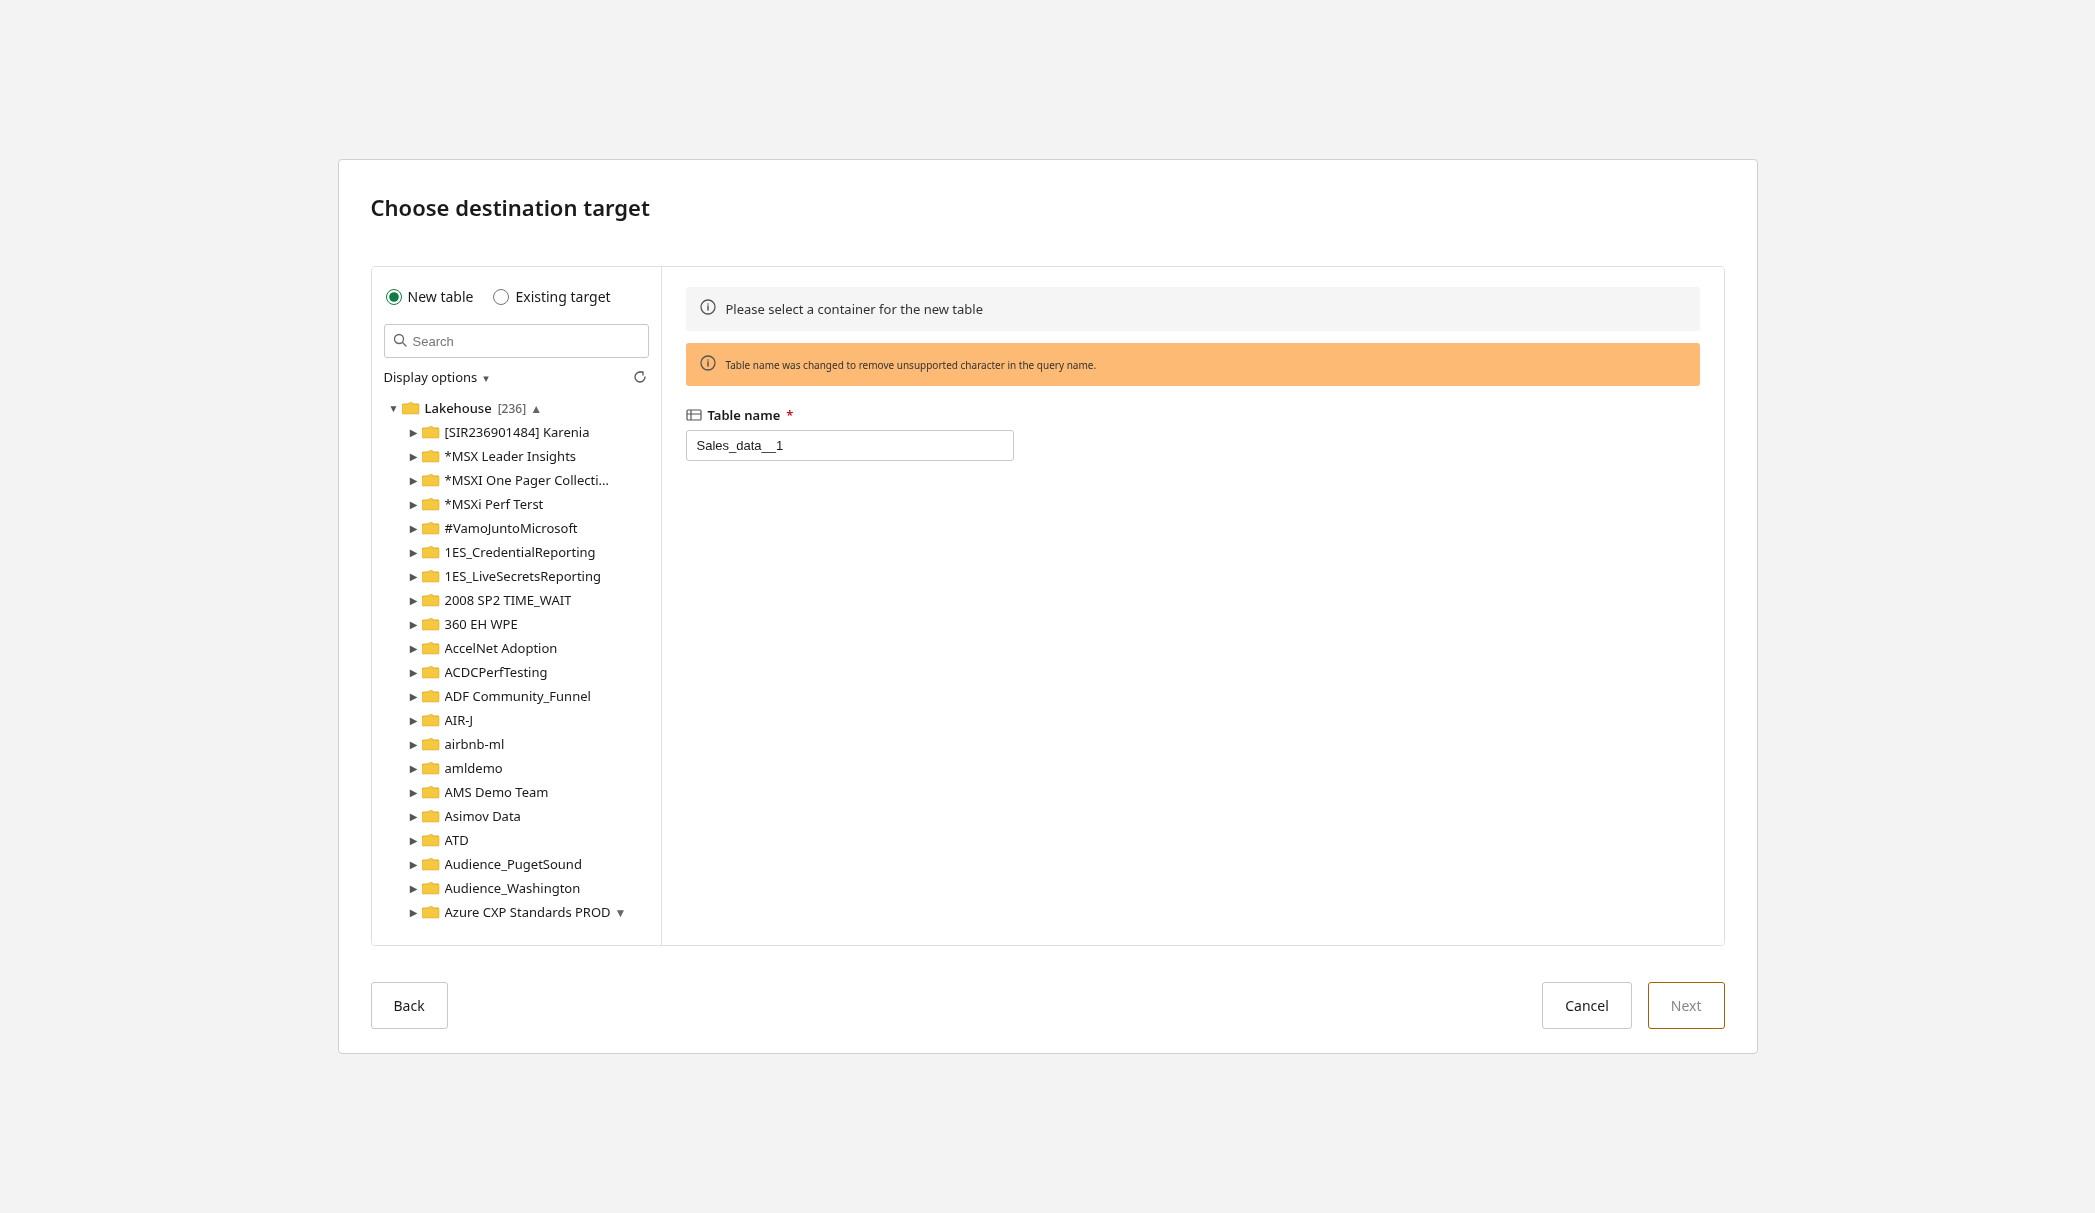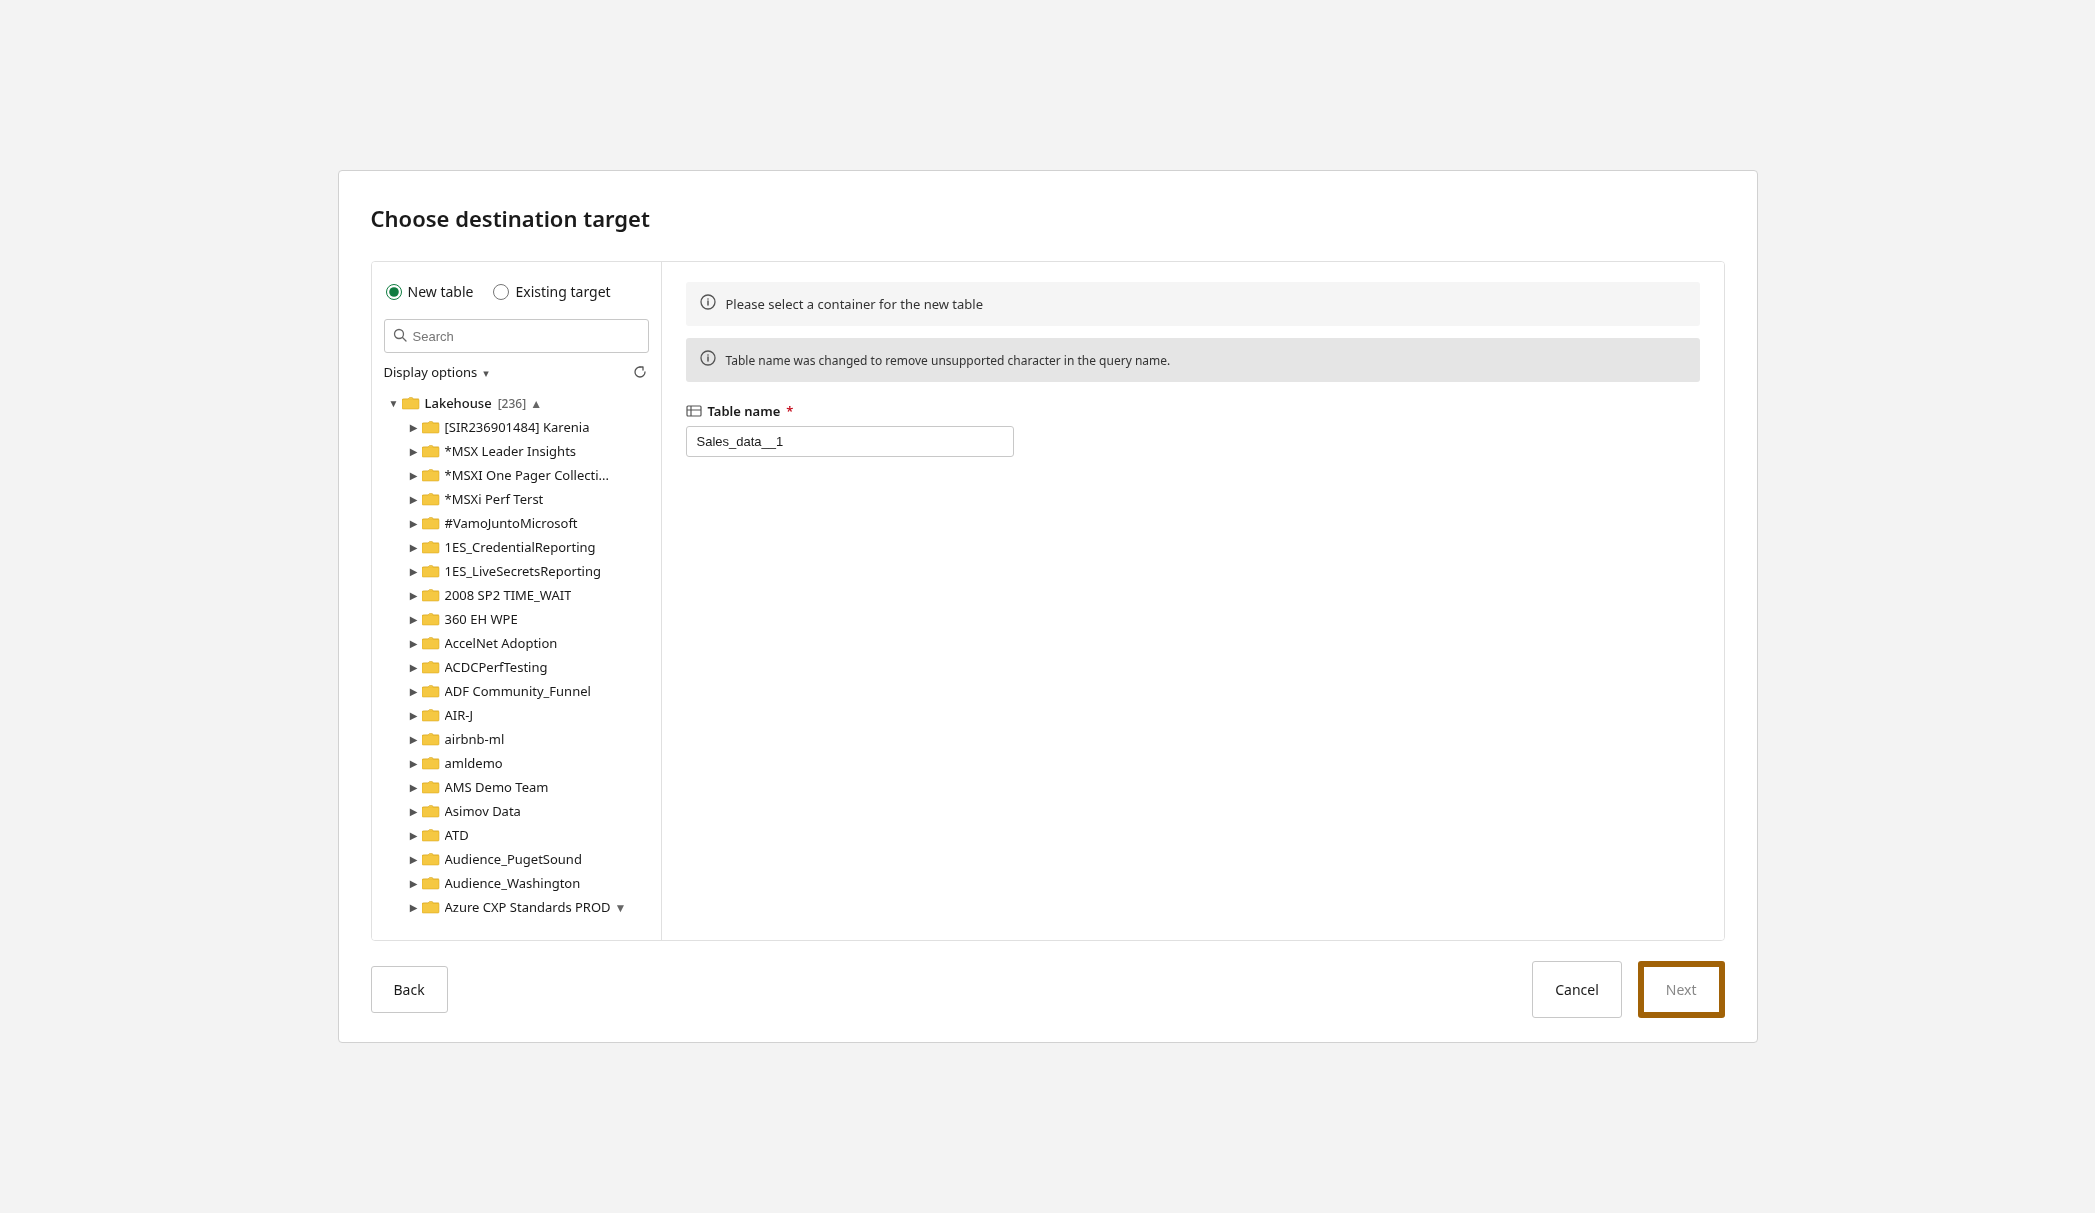--- a/index.html
+++ b/index.html
@@ -15,20 +15,21 @@
     .dialog {
       background: #ffffff;
       border: 1px solid #d1d1d1;
       border-radius: 4px;
       width: 1420px;
       min-height: 820px;
       display: flex;
       flex-direction: column;
       padding: 32px 32px 24px 32px;
       position: relative;
+      gap: 16px;
     }
     .dialog-title {
       font-size: 22px;
       font-weight: 600;
       color: #1a1a1a;
       margin-bottom: 28px;
     }
     .dialog-body {
       display: flex;
       flex: 1;
@@ -192,24 +193,24 @@
       text-align: right;
     }
     .info-icon {
       flex-shrink: 0;
       color: #555;
     }
     .warning-banner {
       display: flex;
       align-items: center;
       gap: 10px;
-      background: #e5e5e5;
+      background: #fdba74;
       border-radius: 3px;
       padding: 12px 14px;
-      font-size: 12px;
+      font-size: 10px;
       color: #333;
     }
     .table-name-section {
       margin-top: 8px;
     }
     .table-name-label {
       font-size: 13px;
       font-weight: 600;
       color: #1a1a1a;
       margin-bottom: 6px;
@@ -248,21 +249,21 @@
       border: 1px solid #c8c8c8;
       color: #1a1a1a;
     }
     .btn-cancel {
       background: #fff;
       border: 1px solid #c8c8c8;
       color: #1a1a1a;
     }
     .btn-next {
       background: #fff;
-      border: 6px solid #a16207;
+      border: 1px solid #a16207;
       color: #888;
       cursor: default;
       margin-left: 8px;
     }
     .footer-right {
       display: flex;
       gap: 8px;
     }
     
     .tree-container::-webkit-scrollbar {

